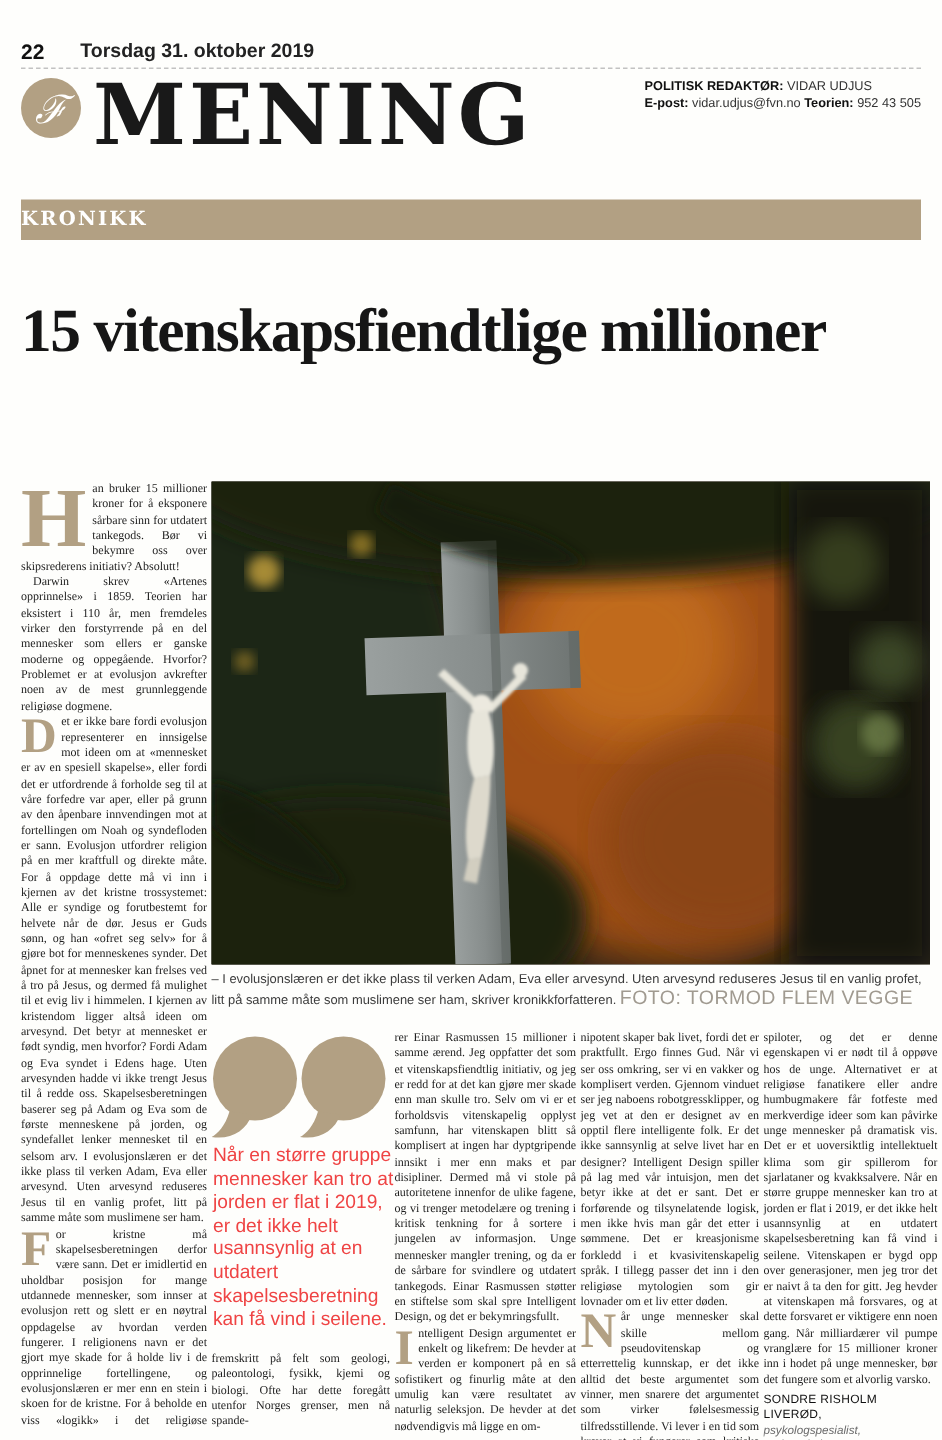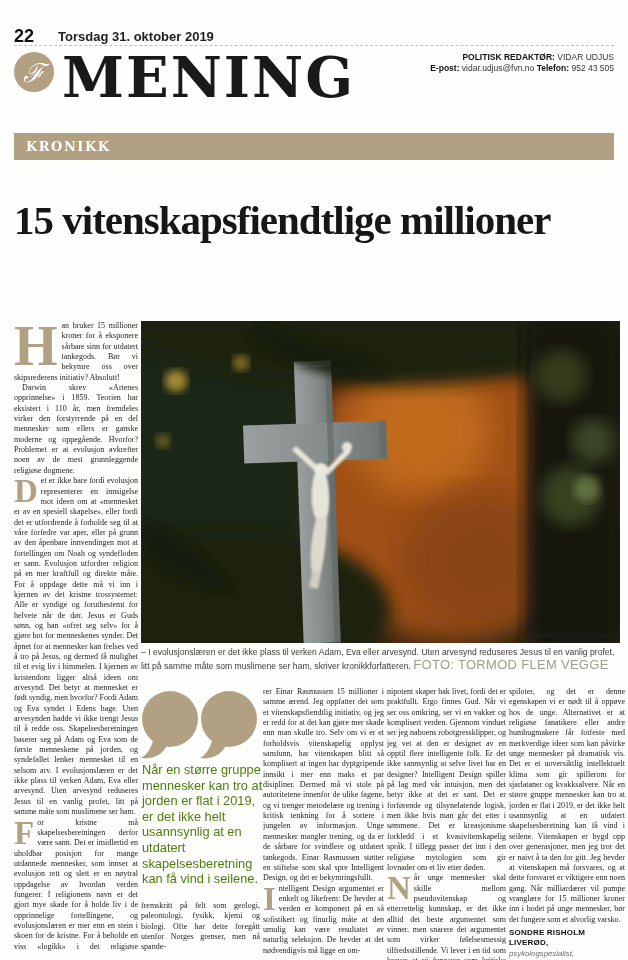--- a/index.html
+++ b/index.html
@@ -1,36 +1,36 @@
 <!DOCTYPE html>
 <html><head>
 <meta charset="utf-8">
 <style>
   html,body{margin:0;padding:0;background:#ffffff;}
   #page{position:relative;width:628px;height:960px;background:#fefefc;overflow:hidden;
         font-family:"Liberation Serif",serif;color:#222;}
   
   .topbar{position:absolute;left:14px;top:26px;width:600px;height:16px;
           font-family:"Liberation Sans",sans-serif;}
-  .pageno{font-weight:bold;font-size:18px;color:#111;}
+  .pageno{font-weight:bold;font-size:14px;color:#111;}
   .pagedate{font-weight:bold;font-size:13px;color:#222;margin-left:24px;position:relative;top:-1px;}
   .toprule{position:absolute;left:14px;top:45px;width:600px;border-top:1px dashed #c2c2c2;}
   
   .logo{position:absolute;left:14px;top:52px;width:40px;height:40px;border-radius:50%;
         background:#b2a083;color:#fff;display:flex;align-items:center;justify-content:center;
         font-family:"DejaVu Serif",serif;font-size:26px;font-style:italic;}
   .section-title{position:absolute;left:62px;top:44px;margin:0;font-family:"DejaVu Serif",serif;
         font-weight:bold;font-size:56px;letter-spacing:2px;color:#191919;}
-  .editorinfo{position:absolute;right:14px;top:52px;text-align:right;
+  .editorinfo{position:absolute;right:14px;top:52px;
         font-family:"Liberation Sans",sans-serif;font-size:8.5px;color:#333;line-height:11px;}
   .editorinfo b{color:#111;}
   
   .kicker{position:absolute;left:14px;top:133px;width:600px;height:27px;background:#b2a083;
         color:#fff;font-family:"DejaVu Serif",serif;font-weight:bold;font-size:13px;
-        letter-spacing:1.5px;line-height:27px;padding-left:12px;box-sizing:border-box;}
+        letter-spacing:1.5px;line-height:27px;padding-left:0;box-sizing:border-box;}
   
   .headline{position:absolute;left:14px;top:196px;margin:0;width:606px;
         font-family:"Liberation Serif",serif;font-weight:600;font-size:41px;
         letter-spacing:-1px;color:#161616;white-space:nowrap;}
   .standfirst{position:absolute;left:14px;top:258px;margin:0;width:575px;
         font-size:18.5px;line-height:23px;color:#1e1e1e;}
   
   .col{position:absolute;font-size:8px;line-height:10.35px;text-align:justify;
        color:#1d1d1d;overflow:hidden;}
   .col p{margin:0;}
@@ -48,43 +48,43 @@
          background:#241f12;}
   .photo svg{display:block;}
   .caption{position:absolute;left:141px;top:647px;width:479px;margin:0;
         font-family:"Liberation Sans",sans-serif;font-size:8.6px;line-height:11.5px;color:#3b3b3b;}
   .caption .capbold{font-weight:normal;}
   .caption .credit{color:#a09a90;font-size:13px;font-weight:normal;letter-spacing:.3px;}
   
   .quotemarks{position:absolute;left:141px;top:690px;width:120px;height:70px;}
   .pullquote{position:absolute;left:142px;top:762px;width:122px;margin:0;
         font-family:"Liberation Sans",sans-serif;font-size:12.8px;line-height:15.6px;
-        color:#4d7c0f;}
+        color:#ef4444;}
   
   .byline{margin-top:3px;font-family:"Liberation Sans",sans-serif;text-align:left;}
-  .byline .bname{font-weight:bold;font-size:8px;color:#111;letter-spacing:.2px;}
+  .byline .bname{font-weight:normal;font-size:8px;color:#111;letter-spacing:.2px;}
   .byline .btitle{font-style:italic;font-size:7.8px;color:#6b6b6b;line-height:9.5px;}
 </style>
 </head>
 <body>
 
 <div id="page">
 
   <div class="topbar">
     <span class="pageno">22</span><span class="pagedate">Torsdag 31. oktober 2019</span>
   </div>
   <div class="toprule"></div>
 
   <div class="logo">
       <span>ℱ</span>
     </div>
   <h1 class="section-title">MENING</h1>
   <div class="editorinfo">
     <div><b>POLITISK REDAKTØR:</b> <span>VIDAR UDJUS</span></div>
-    <div><b>E-post:</b> <span>vidar.udjus@fvn.no</span> <b>Telefon:</b> <span>952 43 505</span></div>
+    <div><b>E-post:</b> <span>vidar.udjus@fvn.no</span> <b>Teorien:</b> <span>952 43 505</span></div>
   </div>
 
   <div class="kicker"><span>KRONIKK</span></div>
 
   <h2 class="headline">15 vitenskapsfiendtlige millioner</h2>
 
   <div class="col" id="col1">
     <p><span class="dropcap big">H</span><span>an bruker 15 millioner kroner for å eksponere sårbare sinn for utdatert tankegods. Bør vi bekymre oss over skipsrederens initiativ? Absolutt!</span></p>
     <p class="indent"><span>Darwin skrev «Artenes opprinnelse» i 1859. Teorien har eksistert i 110 år, men fremdeles virker den forstyrrende på en del mennesker som ellers er ganske moderne og oppegående. Hvorfor? Problemet er at evolusjon avkrefter noen av de mest grunnleggende religiøse dogmene.</span></p>
     <p><span class="dropcap">D</span><span>et er ikke bare fordi evolusjon representerer en innsigelse mot ideen om at «mennesket er av en spesiell skapelse», eller fordi det er utfordrende å forholde seg til at våre forfedre var aper, eller på grunn av den åpenbare innvendingen mot at fortellingen om Noah og syndefloden er sann. Evolusjon utfordrer religion på en mer kraftfull og direkte måte. For å oppdage dette må vi inn i kjernen av det kristne trossystemet: Alle er syndige og forutbestemt for helvete når de dør. Jesus er Guds sønn, og han «ofret seg selv» for å gjøre bot for menneskenes synder. Det åpnet for at mennesker kan frelses ved å tro på Jesus, og dermed få mulighet til et evig liv i himmelen. I kjernen av kristendom ligger altså ideen om arvesynd. Det betyr at mennesket er født syndig, men hvorfor? Fordi Adam og Eva syndet i Edens hage. Uten arvesynden hadde vi ikke trengt Jesus til å redde oss. Skapelsesberetningen baserer seg på Adam og Eva som de første menneskene på jorden, og syndefallet lenker mennesket til en selsom arv. I evolusjonslæren er det ikke plass til verken Adam, Eva eller arvesynd. Uten arvesynd reduseres Jesus til en vanlig profet, litt på samme måte som muslimene ser ham.</span></p>

